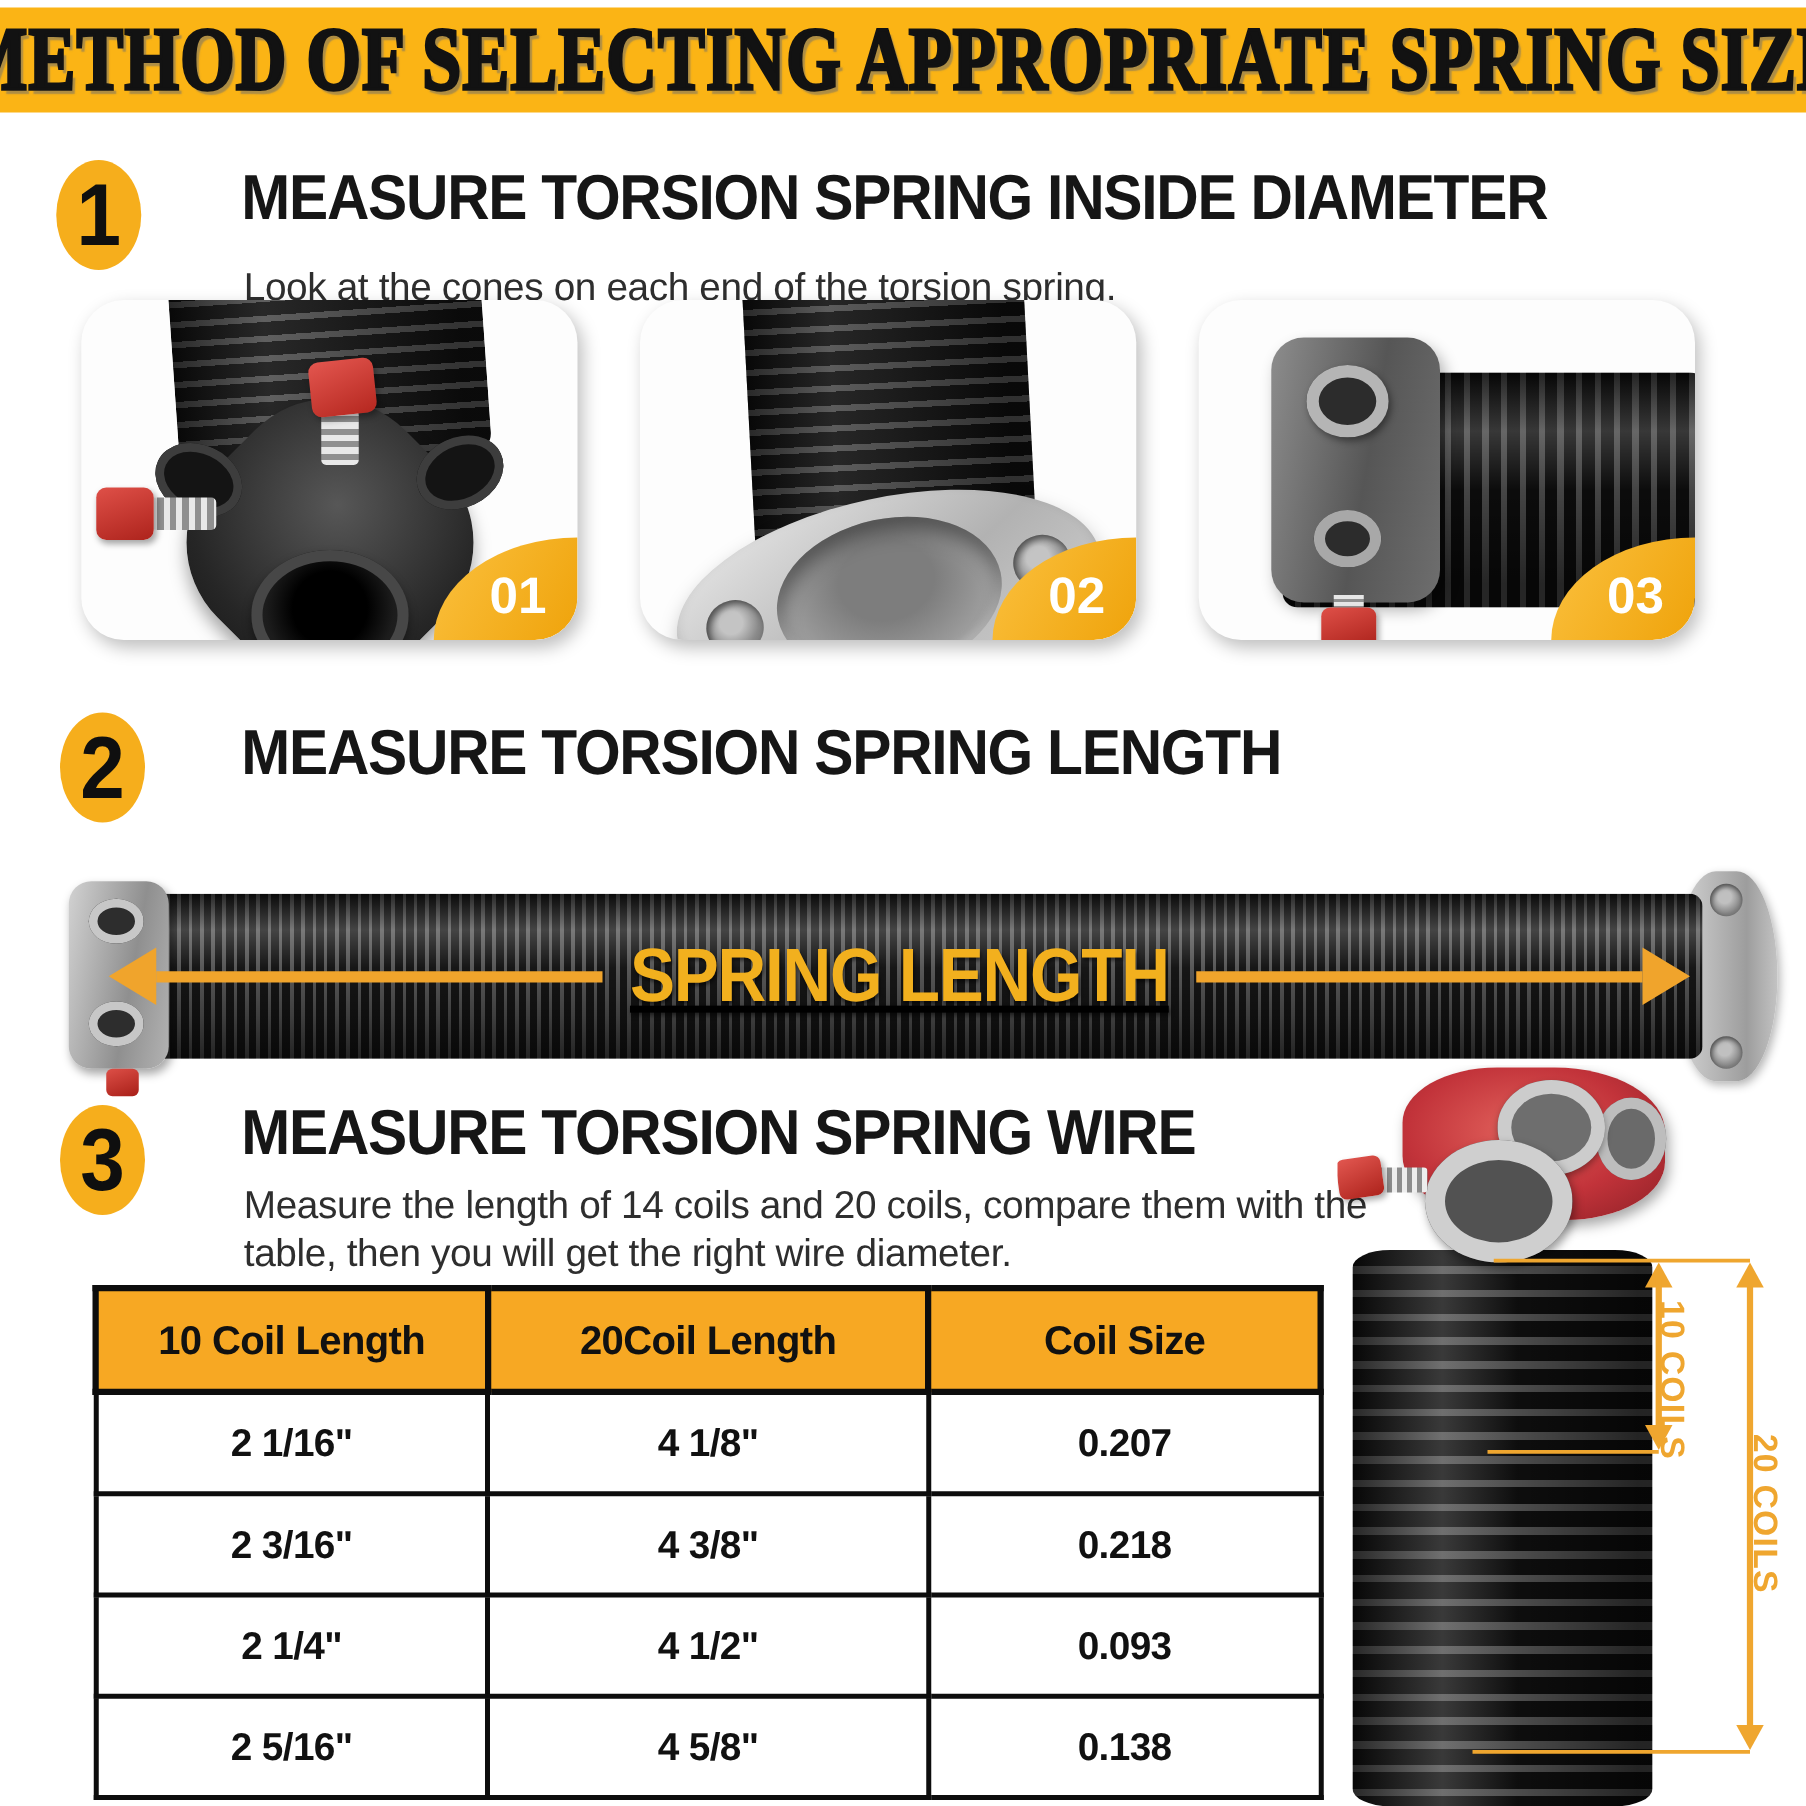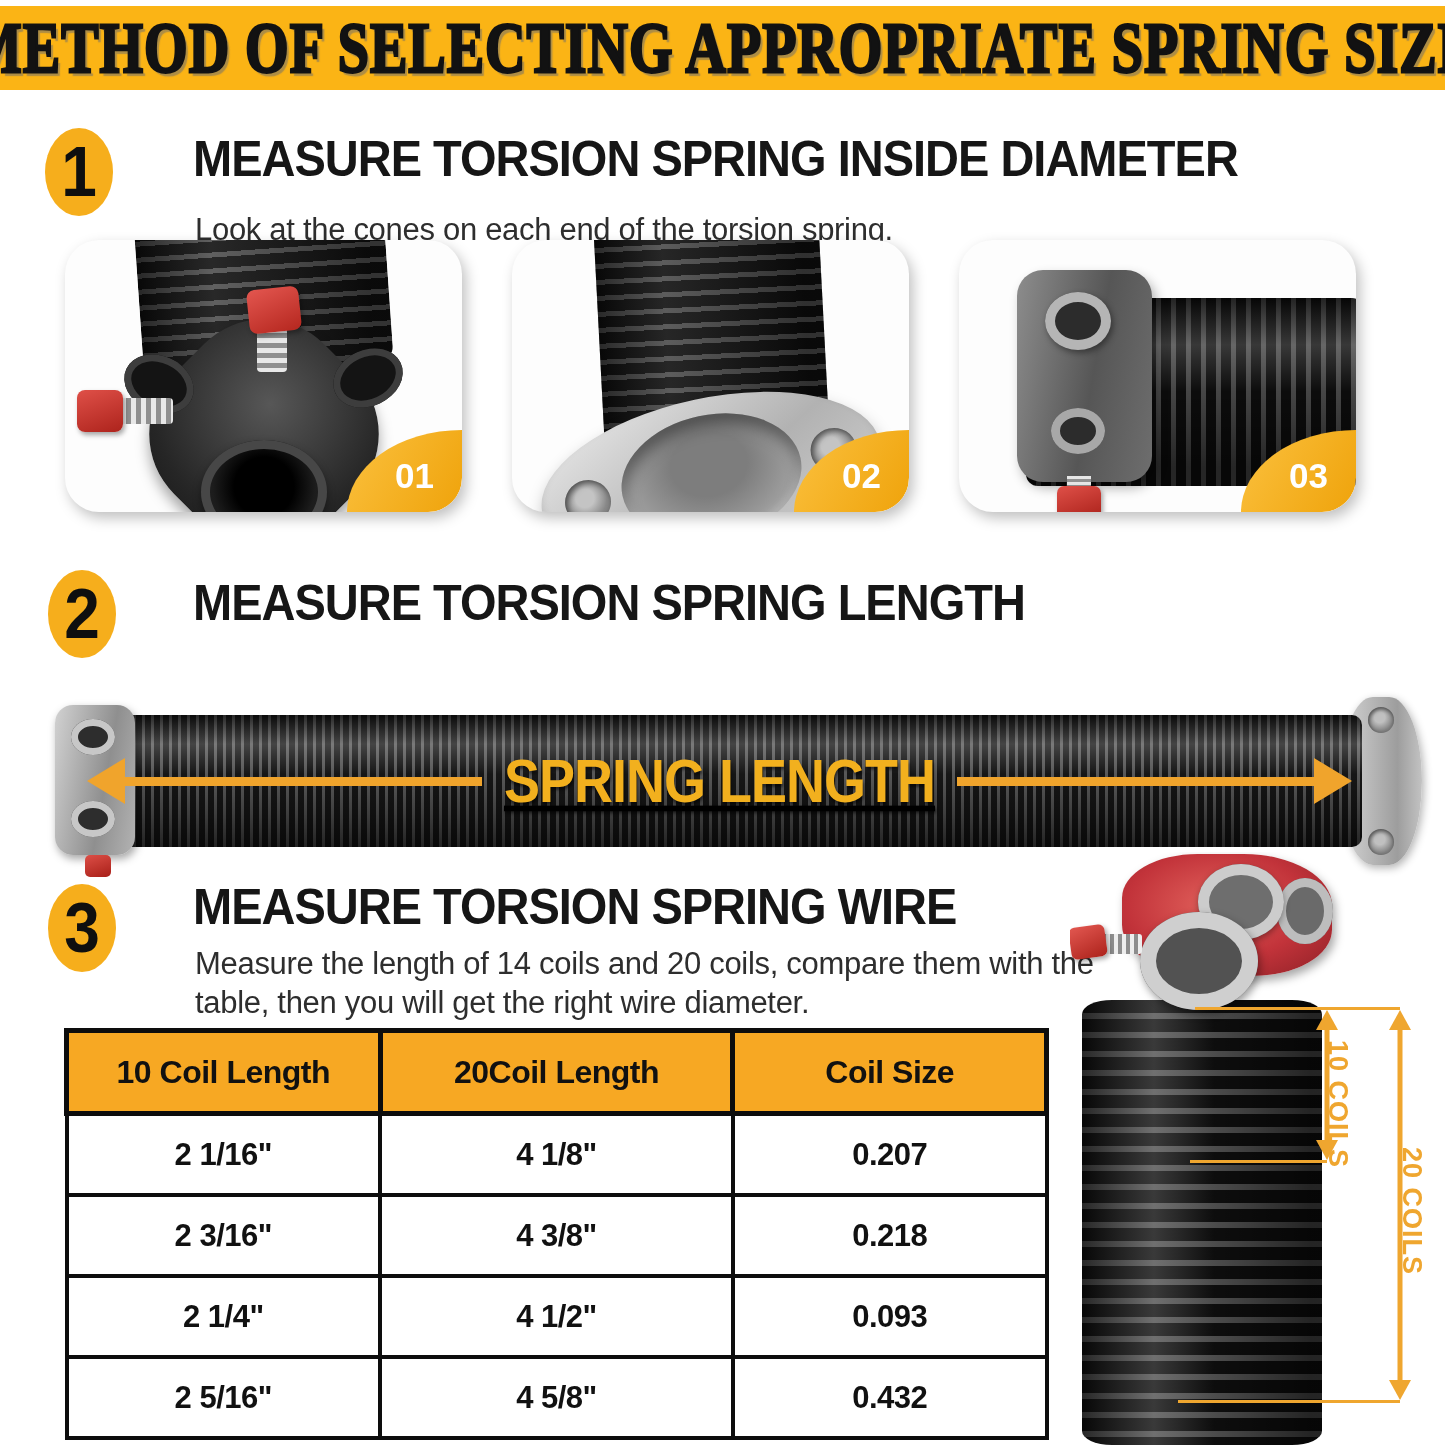--- a/index.html
+++ b/index.html
@@ -40,21 +40,21 @@
     position:relative; width:397px; height:272px; margin:0;
     background:#fdfdfd; border-radius:34px; overflow:hidden;
     box-shadow:4px 6px 14px rgba(0,0,0,.25);
   }
   .badge{
     position:absolute; right:0; bottom:0; width:115px; height:82px;
     background:linear-gradient(120deg,#FBC13F,#EFA30B);
     border-radius:100% 0 34px 0; display:flex; align-items:center; justify-content:center;
     padding-left:20px; padding-top:10px; box-sizing:border-box;
   }
-  .badge span{color:#ffffff; font-size:35px; font-weight:700;}
+  .badge span{color:#ffffff; font-size:41px; font-weight:700;}
   
   .p1-spring{
     position:absolute; left:50%; top:-18px; transform:translateX(-50%) rotate(-4deg);
     width:250px; height:150px; border-radius:0 0 18px 18px;
     background:
       linear-gradient(90deg, rgba(0,0,0,.5), rgba(255,255,255,.1) 30%, rgba(0,0,0,.35) 92%),
       repeating-linear-gradient(180deg,#101010 0 11px,#4e4e4e 11px 16px);
   }
   .p1-cone{
     position:absolute; left:50%; top:88px; transform:translateX(-50%) rotate(45deg);
@@ -167,21 +167,21 @@
   .ls-arrowhead.left{border-right:38px solid #F0A42C;}
   .ls-arrowhead.right{border-left:38px solid #F0A42C;}
   .ls-line{flex:1; height:9px; background:#F0A42C;}
   .ls-label{
     padding:0 22px; font-size:54px; font-weight:700; color:#F2B01E;
     letter-spacing:-1px; white-space:nowrap; transform:scaleY(1.12);
     text-shadow:1px 2px 3px rgba(0,0,0,.55);
   }
   
   .size-table{
-    position:absolute; left:64px; top:1028px; width:985px; height:380px;
+    position:absolute; left:74px; top:1028px; width:985px; height:380px;
     border-collapse:collapse; table-layout:fixed;
   }
   .size-table th, .size-table td{
     border:4px solid #0d0d0d; text-align:center; vertical-align:middle;
     font-family:"Liberation Sans", sans-serif; color:#111111;
   }
   .size-table th{background:#F7A823; font-size:32px; font-weight:700; height:76px; letter-spacing:-0.5px;}
   .size-table td{background:#ffffff; font-size:31px; font-weight:700; height:75px; letter-spacing:-0.5px;}
   .size-table .outer{border-width:5px;}
   
@@ -343,21 +343,21 @@
         <td>0.218</td>
       </tr>
       <tr>
         <td>2 1/4"</td>
         <td>4 1/2"</td>
         <td>0.093</td>
       </tr>
       <tr>
         <td>2 5/16"</td>
         <td>4 5/8"</td>
-        <td>0.432</td>
+        <td>0.138</td>
       </tr>
     </tbody>
   </table>
 
   <div class="vspring">
     <div class="vs-coils"></div>
     <div class="vs-cone">
       <div class="vs-cone-body"></div>
       <div class="vs-cone-armhole"></div>
       <div class="vs-cone-center"></div>

